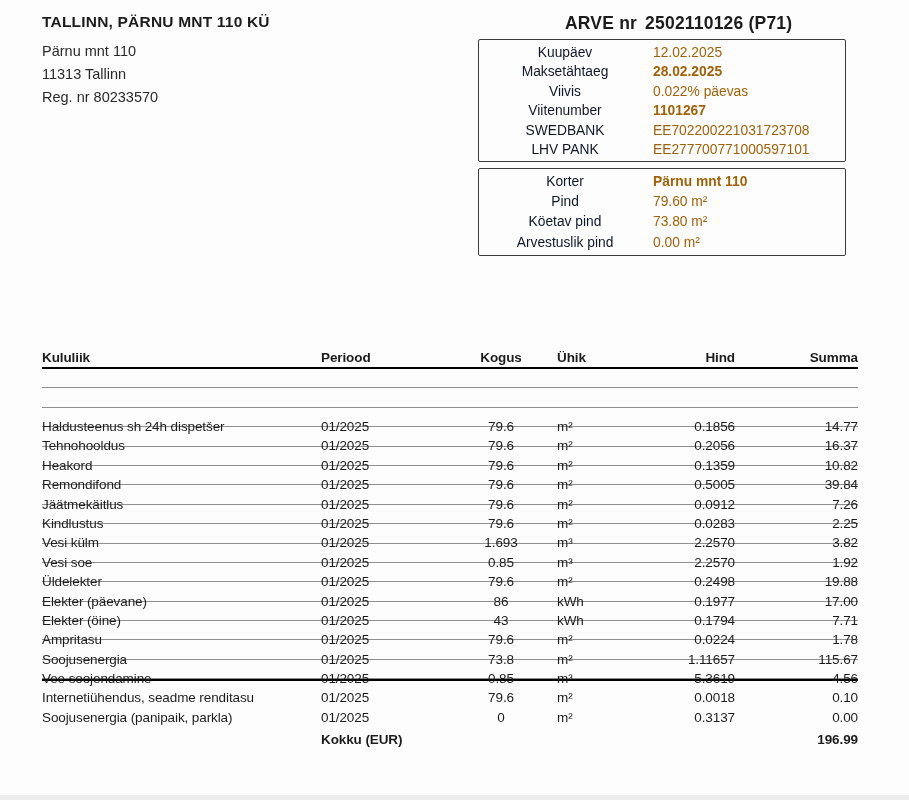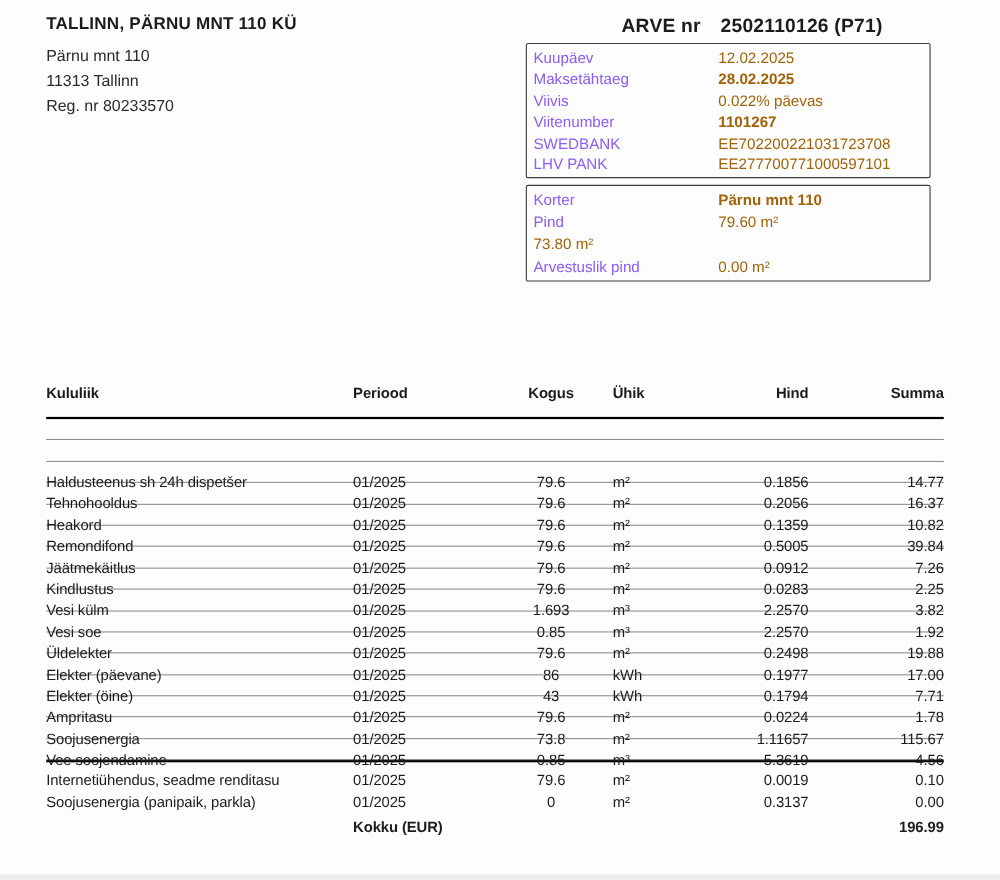--- a/index.html
+++ b/index.html
@@ -15,53 +15,53 @@
   
   .seller{position:absolute;left:42px;top:13px;}
   .seller-name{font-size:15.5px;font-weight:bold;letter-spacing:0.2px;margin-bottom:9px;}
   .seller-line{font-size:14.5px;line-height:23px;color:#2a2a2a;}
   
   .inv-title{
     position:absolute;left:565px;top:13px;
     font-size:17.5px;font-weight:bold;letter-spacing:0.2px;
     white-space:nowrap;
   }
-  .inv-title .num{margin-left:18px;}
+  .inv-title .num{margin-left:8px;}
   
   .ibox{
     position:absolute;left:478px;width:368px;
     border:1.5px solid #3c3c3c;border-radius:2px;
     box-sizing:border-box;
     padding:3px 8px 3px 6px;
     background:#fdfdfd;
   }
   .ibox1{top:39px;height:123px;}
   .ibox2{top:168px;height:88px;}
   .ibox-row{
     display:grid;grid-template-columns:160px 1fr;column-gap:8px;
     font-size:13.8px;line-height:19.4px;
   }
   .ibox2 .ibox-row{line-height:20.2px;}
-  .ibox-label{text-align:left;color:#8b5cf6;}
+  .ibox-label{text-align:center;color:#0f172a;}
   .ibox-value{text-align:left;color:#a16207;white-space:nowrap;}
   .b{font-weight:bold;}
   
   .cost-table{
     position:absolute;left:42px;top:302px;width:816px;
     font-size:13.5px;letter-spacing:-0.1px;
   }
   .t-row{
     display:grid;
     grid-template-columns:279px 134px 92px 68px 120px 123px;
     align-items:end;
   }
   .t-head{
     font-weight:bold;
     border-bottom:2px solid #000;
-    padding-bottom:14px;
+    padding-bottom:2px;
     line-height:15px;
   }
   .t-data{
     border-bottom:1px solid #8f8f8f;
     height:19.4px;line-height:19px;
     box-sizing:border-box;
   }
   .t-foot{
     border-top:2px solid #000;
     font-weight:bold;
@@ -122,20 +122,21 @@
   <div class="ibox ibox2" id="property-box">
       <div class="ibox-row">
         <span class="ibox-label">Korter</span>
         <span class="ibox-value b">Pärnu mnt 110</span>
       </div>
       <div class="ibox-row">
         <span class="ibox-label">Pind</span>
         <span class="ibox-value">79.60 m²</span>
       </div>
       <div class="ibox-row">
+        <span class="ibox-label">Köetav pind</span>
         <span class="ibox-value">73.80 m²</span>
       </div>
       <div class="ibox-row">
         <span class="ibox-label">Arvestuslik pind</span>
         <span class="ibox-value">0.00 m²</span>
       </div>
     </div>
 
   <div class="cost-table" id="cost-table">
       <div class="t-row t-head">
@@ -256,21 +257,21 @@
         <div class="c2">0.85</div>
         <div class="c3">m³</div>
         <div class="c4">5.3619</div>
         <div class="c5">4.56</div>
       </div>
       <div class="t-row t-data">
         <div class="c0">Internetiühendus, seadme renditasu</div>
         <div class="c1">01/2025</div>
         <div class="c2">79.6</div>
         <div class="c3">m²</div>
-        <div class="c4">0.0019</div>
+        <div class="c4">0.0018</div>
         <div class="c5">0.10</div>
       </div>
       <div class="t-row t-data">
         <div class="c0">Soojusenergia (panipaik, parkla)</div>
         <div class="c1">01/2025</div>
         <div class="c2">0</div>
         <div class="c3">m²</div>
         <div class="c4">0.3137</div>
         <div class="c5">0.00</div>
       </div>

